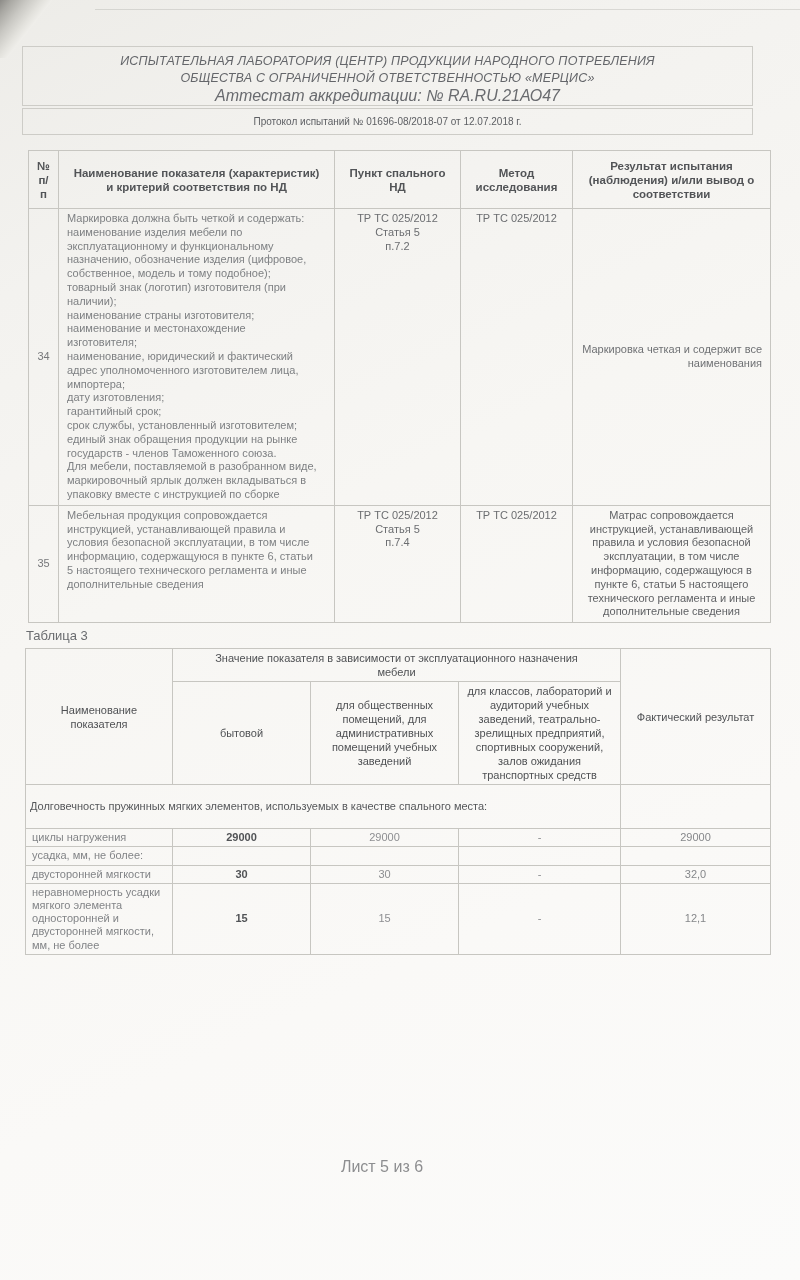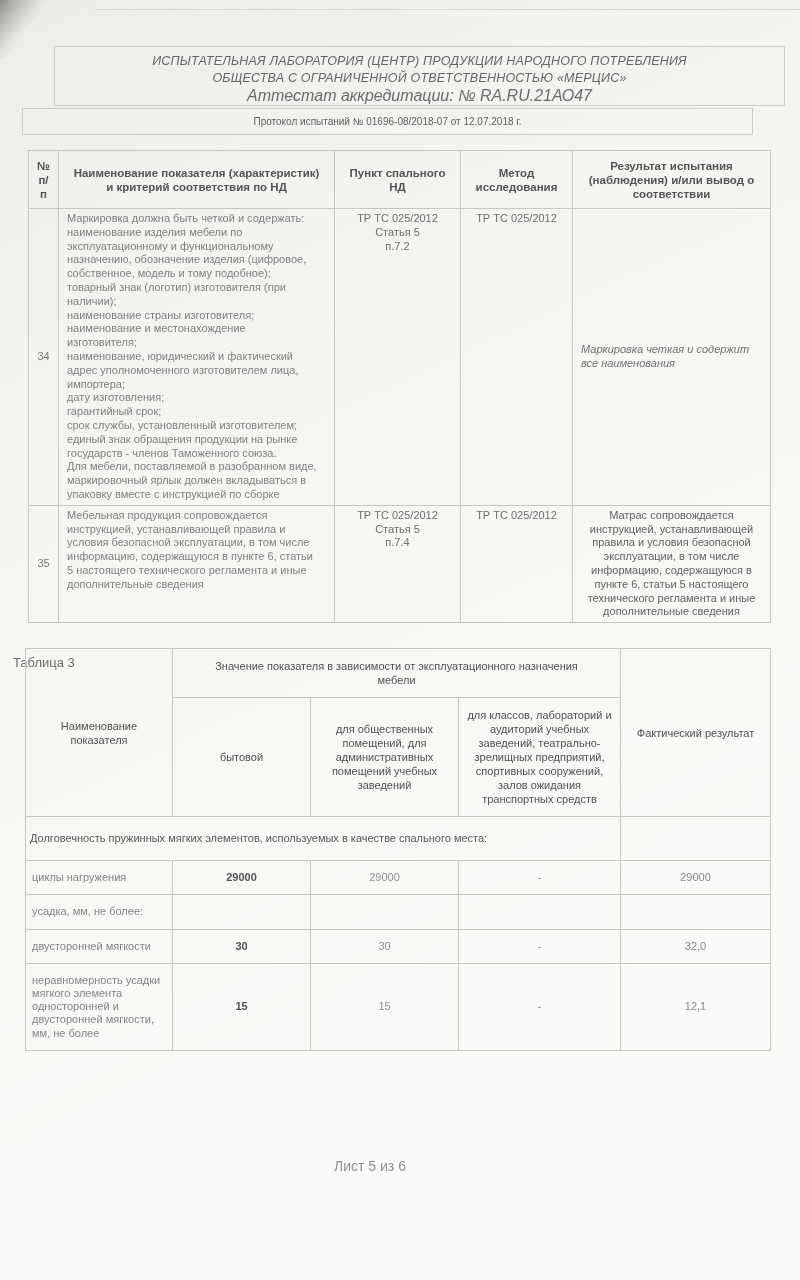--- a/index.html
+++ b/index.html
@@ -22,21 +22,21 @@
     position:absolute;top:9px;left:95px;right:0;height:1px;
     background:rgba(150,150,144,.28);
   }
   
   .hbox{
     position:absolute;left:22px;width:731px;
     border:1px solid #cdccc7;
     box-sizing:border-box;
     text-align:center;
   }
-  .hbox1{top:46px;height:60px;padding-top:6px;margin-left:32px;}
+  .hbox1{top:46px;height:60px;padding-top:6px;}
   .hbox2{top:108px;height:27px;display:flex;align-items:center;justify-content:center;}
   .lab-line{
     font-style:italic;font-size:12.5px;line-height:17px;color:#64666a;
     letter-spacing:.2px;
   }
   .accred{font-style:italic;font-size:16px;line-height:18px;color:#696b6f;}
   .protocol{font-size:10px;color:#5d5f63;}
   
   table{border-collapse:collapse;table-layout:fixed;}
   .main-table{
@@ -51,51 +51,51 @@
   }
   .main-table th{
     font-weight:bold;color:#525457;font-size:11.5px;line-height:14px;
     text-align:center;vertical-align:middle;height:58px;
     white-space:pre-line;
   }
   .cell-num{vertical-align:middle !important;text-align:center;color:#77787b;}
   .cell-name{white-space:pre-line;color:#7e8083;}
   .cell-clause{white-space:pre-line;text-align:center;color:#6b6d70;}
   .cell-method{text-align:center;color:#6b6d70;}
-  .cell-result-mid{vertical-align:middle !important;text-align:left;color:#6f7174;font-style:italic;}
+  .cell-result-mid{vertical-align:middle !important;text-align:right;color:#6f7174;}
   .cell-result-top{white-space:pre-line;text-align:center;color:#606265;}
   
   .t3caption{
-    position:absolute;left:13px;top:628px;
-    font-size:13px;color:#6a6c6f;margin-top:27px;
+    position:absolute;left:26px;top:628px;
+    font-size:13px;color:#6a6c6f;
   }
   .table3{
     position:absolute;left:25px;top:648px;width:745px;
     font-size:11px;line-height:13.2px;
   }
   .table3 th,.table3 td{
     border:1px solid #c7c6c1;
-    padding:10px 6px;
+    padding:2px 6px;
     box-sizing:border-box;
   }
   .table3 th{
     font-weight:normal;color:#4f5154;text-align:center;vertical-align:middle;
     line-height:14px;
   }
   .t3-section td{
     color:#55575a;text-align:left;padding:15px 4px;
   }
   .t3-name{color:#828487;text-align:left;vertical-align:top;}
   .t3-v-strong{text-align:center;color:#515356;font-weight:bold;vertical-align:middle;}
   .t3-v-light{text-align:center;color:#8d8e91;vertical-align:middle;}
   .t3-result{text-align:center;color:#85878a;vertical-align:middle;}
   
   .footer{
-    position:absolute;left:0;top:1158px;width:740px;
-    text-align:center;font-size:14px;color:#8d8e90;
+    position:absolute;left:12px;top:1158px;width:740px;
+    text-align:center;font-size:16px;color:#8d8e90;
   }
 </style>
 </head>
 <body>
 
 <div class="page">
 
   <div class="corner-fold"></div>
   <div class="top-scan-line"></div>
 

